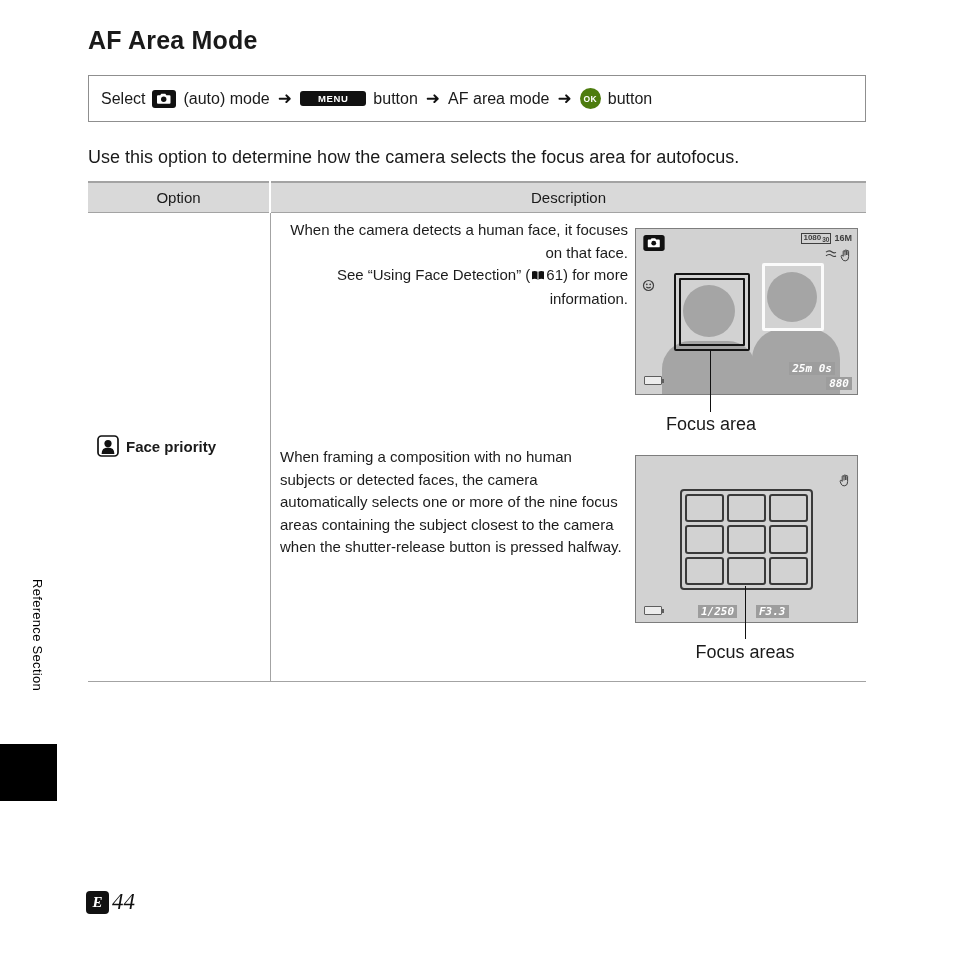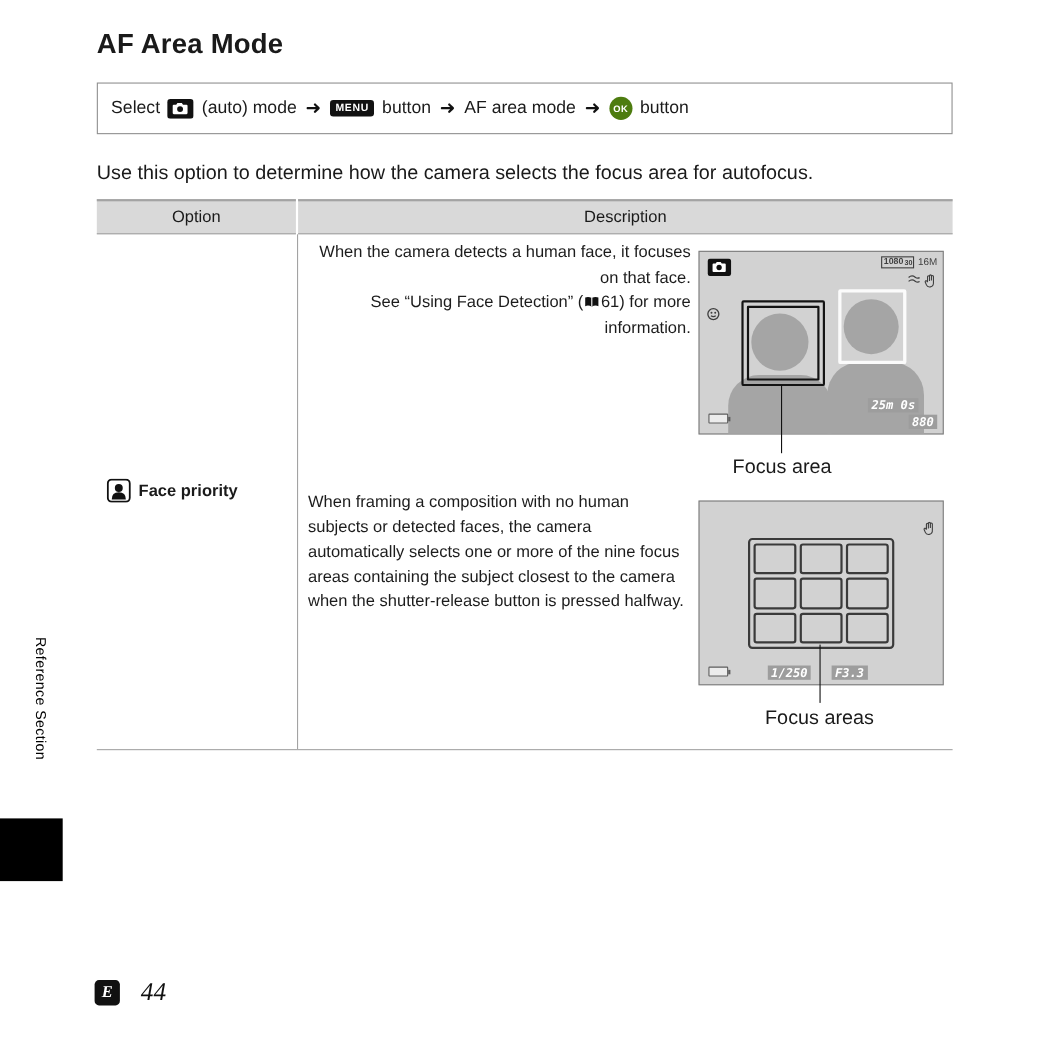--- a/index.html
+++ b/index.html
@@ -6,21 +6,21 @@
   html,body { width:954px; height:954px; background:#fff; }
   body { font-family:"Liberation Sans", sans-serif; color:#1a1a1a; position:relative; overflow:hidden; }
 
   .title { position:absolute; left:88px; top:26px; font-size:25px; font-weight:bold; letter-spacing:.2px; }
 
   
   .select-box { position:absolute; left:88px; top:75px; width:778px; height:47px; border:1px solid #8f8f8f;
                 display:flex; align-items:center; padding:0 12px; gap:7px; font-size:16px; }
   .arrow { font-size:17px; line-height:1; color:#111; padding:0 1px; }
   .menu-btn { background:#111; color:#fff; font-weight:bold; font-size:9.5px; letter-spacing:.6px;
-              padding:3px 5px; border-radius:3px; line-height:1; }
+              padding:3px 18px; border-radius:3px; line-height:1; }
   .ok-btn { width:21px; height:21px; border-radius:50%; background:#4d7c0f; color:#fff; font-weight:bold;
             font-size:8.5px; display:flex; align-items:center; justify-content:center; letter-spacing:.3px; }
   .inline-icon { display:inline-flex; align-items:center; }
 
   .intro { position:absolute; left:88px; top:147px; font-size:18px; }
 
   
   .thead-cell { position:absolute; top:181px; height:32px; background:#d9d9d9;
                 border-top:2px solid #a3a3a3; border-bottom:1px solid #a3a3a3;
                 display:flex; align-items:center; justify-content:center; font-size:15px; }
@@ -54,21 +54,21 @@
 
   .frame-dbl { position:absolute; left:38px; top:44px; width:76px; height:78px; border:2px solid #141414; border-radius:2px; }
   .frame-dbl .frame-inner { position:absolute; inset:3px; border:2px solid #141414; border-radius:1px; }
   .frame-white { position:absolute; left:126px; top:34px; width:62px; height:68px; border:3px solid #fbfbfb; border-radius:2px; }
 
   .mode-icon { position:absolute; left:7px; top:6px; line-height:0; }
   .osd-tr { position:absolute; top:4px; right:5px; display:flex; align-items:center; }
   .fmt { border:1px solid #3f3f3f; padding:0 1px; font-size:8px; font-weight:bold; color:#3f3f3f;
          display:inline-flex; align-items:flex-end; line-height:1.1;justify-content:space-between; }
   .fmt30 { font-size:6.5px; margin-left:1px; }
-  .fmt-size { font-size:9px; font-weight:normal; color:#3f3f3f; margin-left:3px; }
+  .fmt-size { font-size:9px; font-weight:bold; color:#3f3f3f; margin-left:3px; }
   .osd-tr2 { position:absolute; top:20px; right:5px; display:flex; gap:3px; line-height:0; }
   .left-ind { position:absolute; left:6px; top:50px; line-height:0; }
 
   .battery { position:absolute; left:8px; width:18px; height:9px; border:1px solid #5e5e5e; background:#ececec; border-radius:1px; }
   .battery::after { content:""; position:absolute; right:-3px; top:1.5px; width:2px; height:4px; background:#5e5e5e; }
   .bat1 { top:147px; } .bat2 { top:150px; }
 
   .osd-text { position:absolute; font-family:"DejaVu Sans Mono", monospace; font-weight:bold; font-style:italic;
               font-size:11px; color:#fff; background:#9d9d9d; padding:0 3px; line-height:13px; }
   .osd-time  { right:22px; top:133px; }
@@ -89,21 +89,21 @@
   .c1 { left:76px; top:186px; }
   .c2 { left:110px; top:187px; }
 
   
   .sidebar-label { position:absolute; left:30px; top:579px; writing-mode:vertical-rl; font-size:13px; letter-spacing:.3px; color:#000; }
   .black-tab { position:absolute; left:0; top:744px; width:57px; height:57px; background:#000; }
 
   .page-num { position:absolute; left:86px; top:889px; display:flex; align-items:center; gap:3px; }
   .e-badge { width:23px; height:23px; background:#111; border-radius:4px; color:#fff; font-weight:bold; font-style:italic;
              font-size:15px; display:flex; align-items:center; justify-content:center; font-family:"Liberation Serif", serif; }
-  .num { font-family:"Liberation Serif", serif; font-style:italic; font-size:23px; color:#111;margin-left:16px; }
+  .num { font-family:"Liberation Serif", serif; font-style:italic; font-size:23px; color:#111; }
 </style>
 </head>
 <body>
 
 <div>
 
   <h1 class="title">AF Area Mode</h1>
 
   <div class="select-box">
     <span>Select</span>

